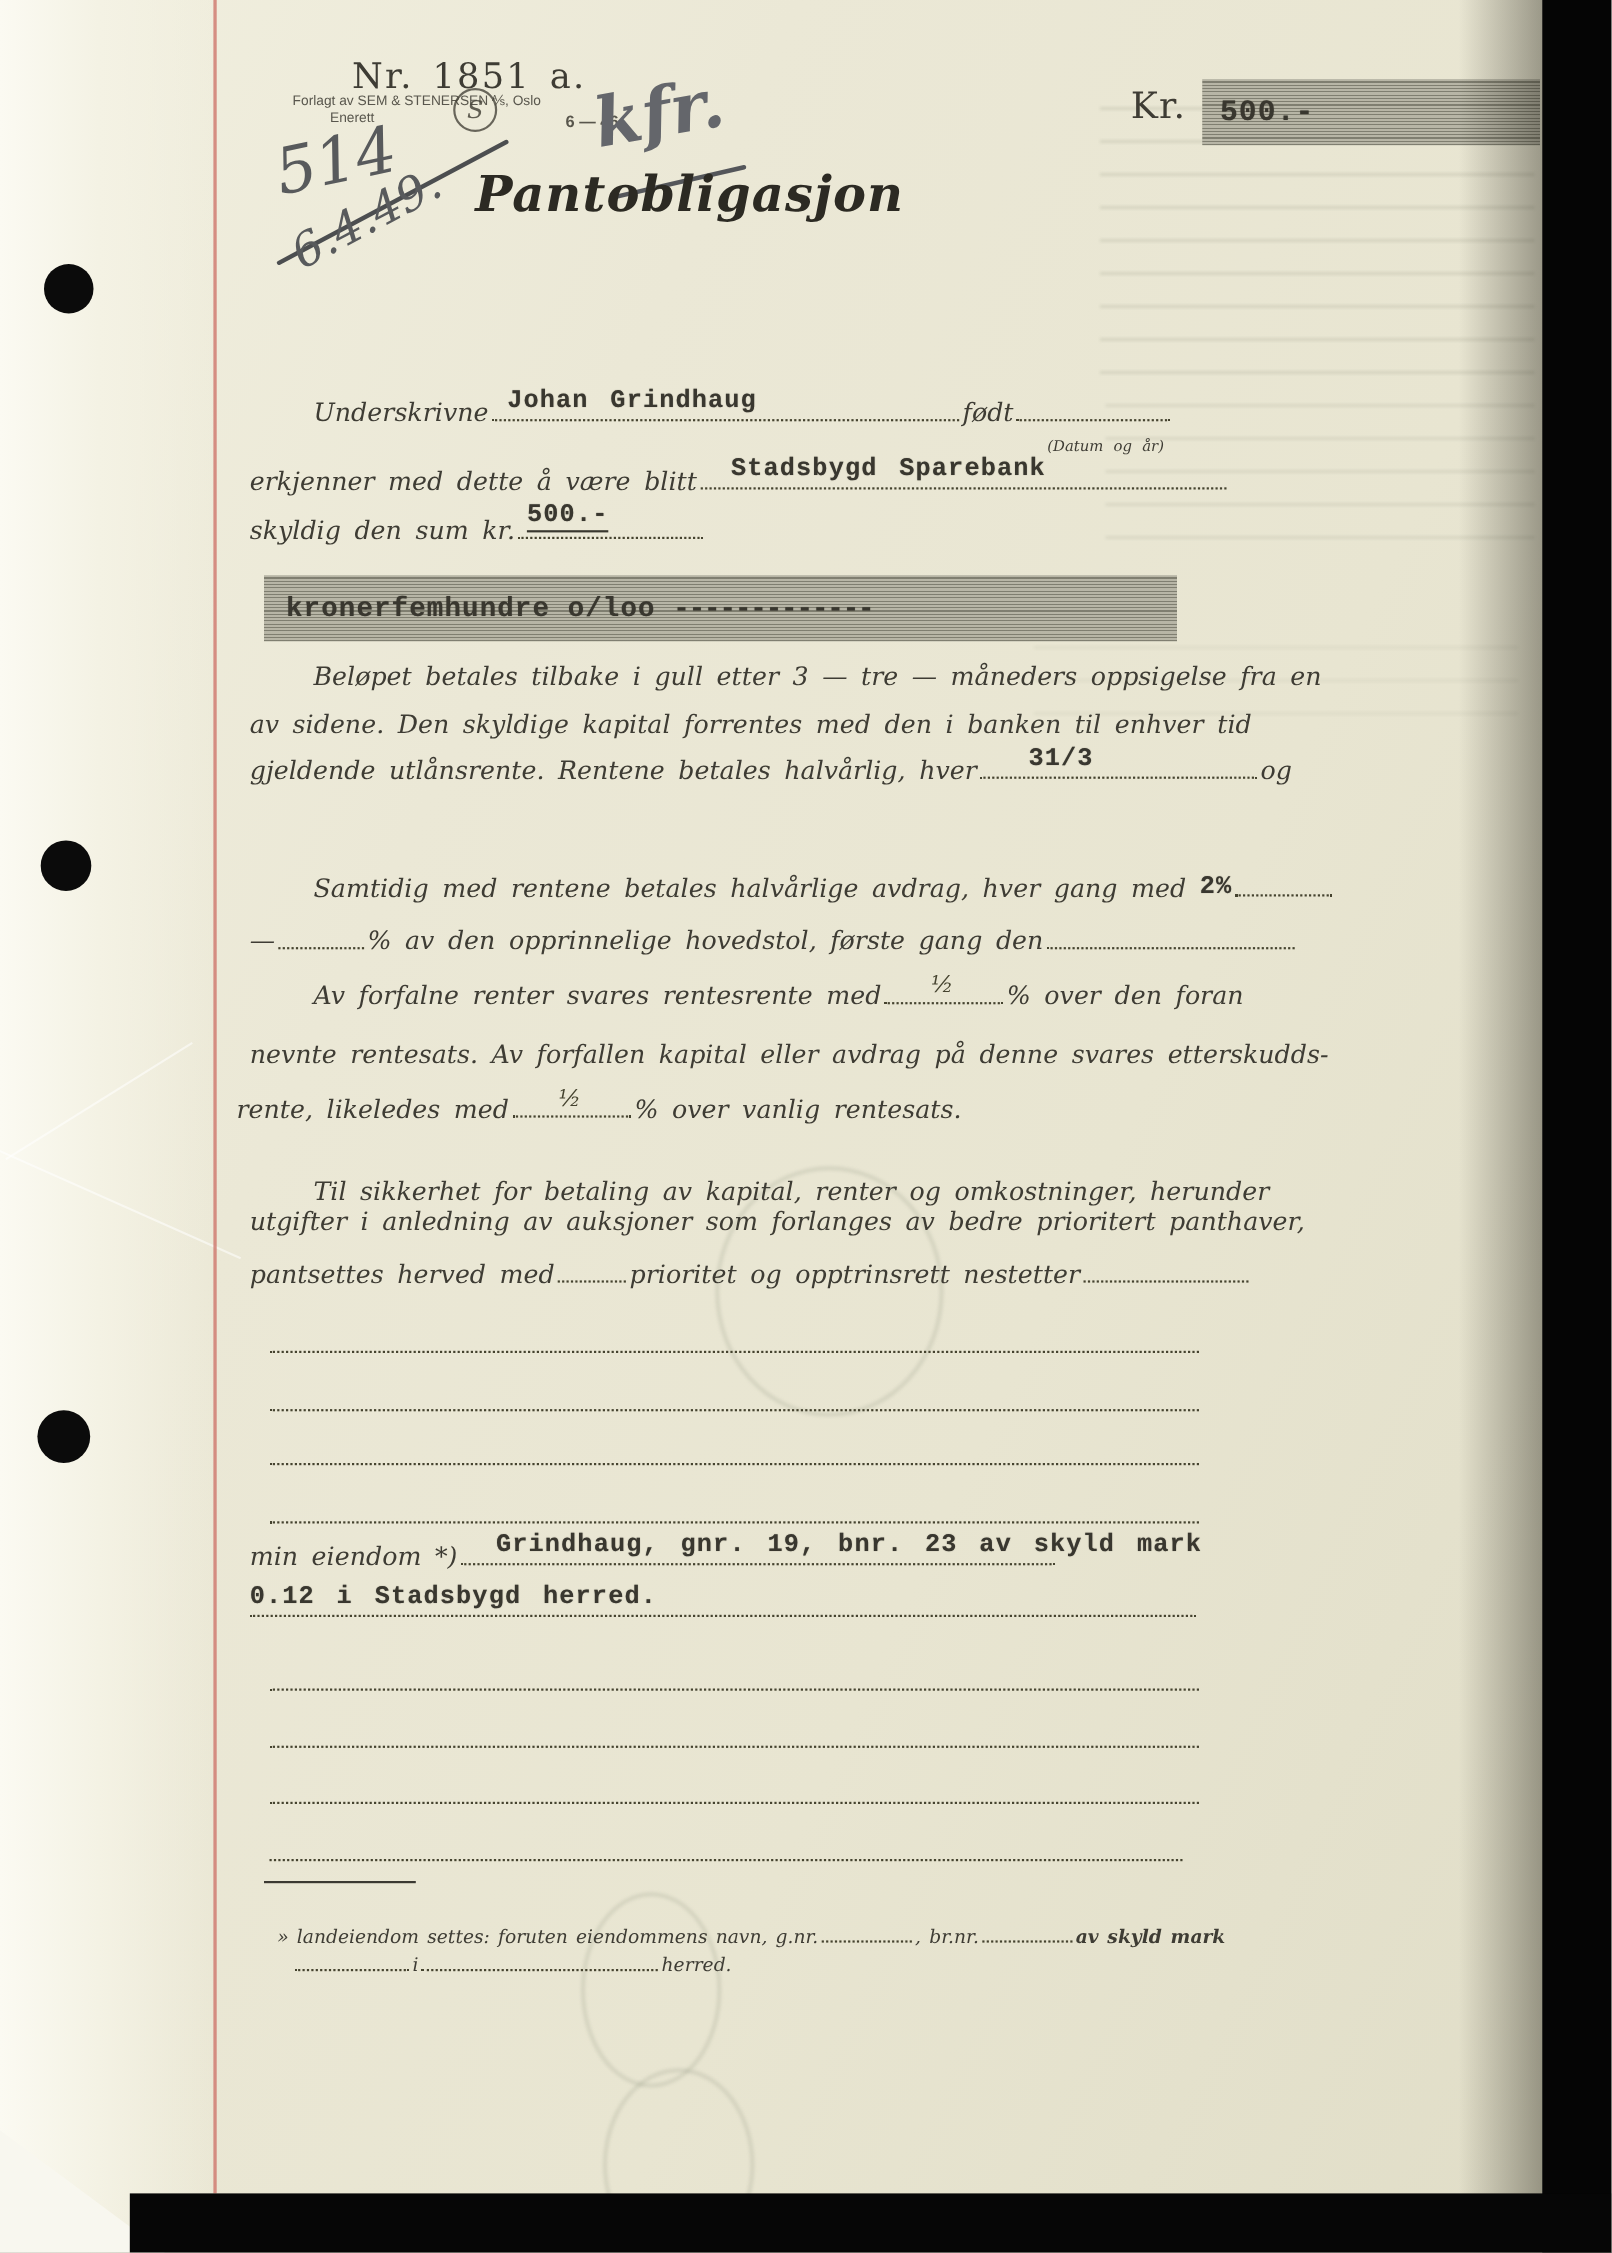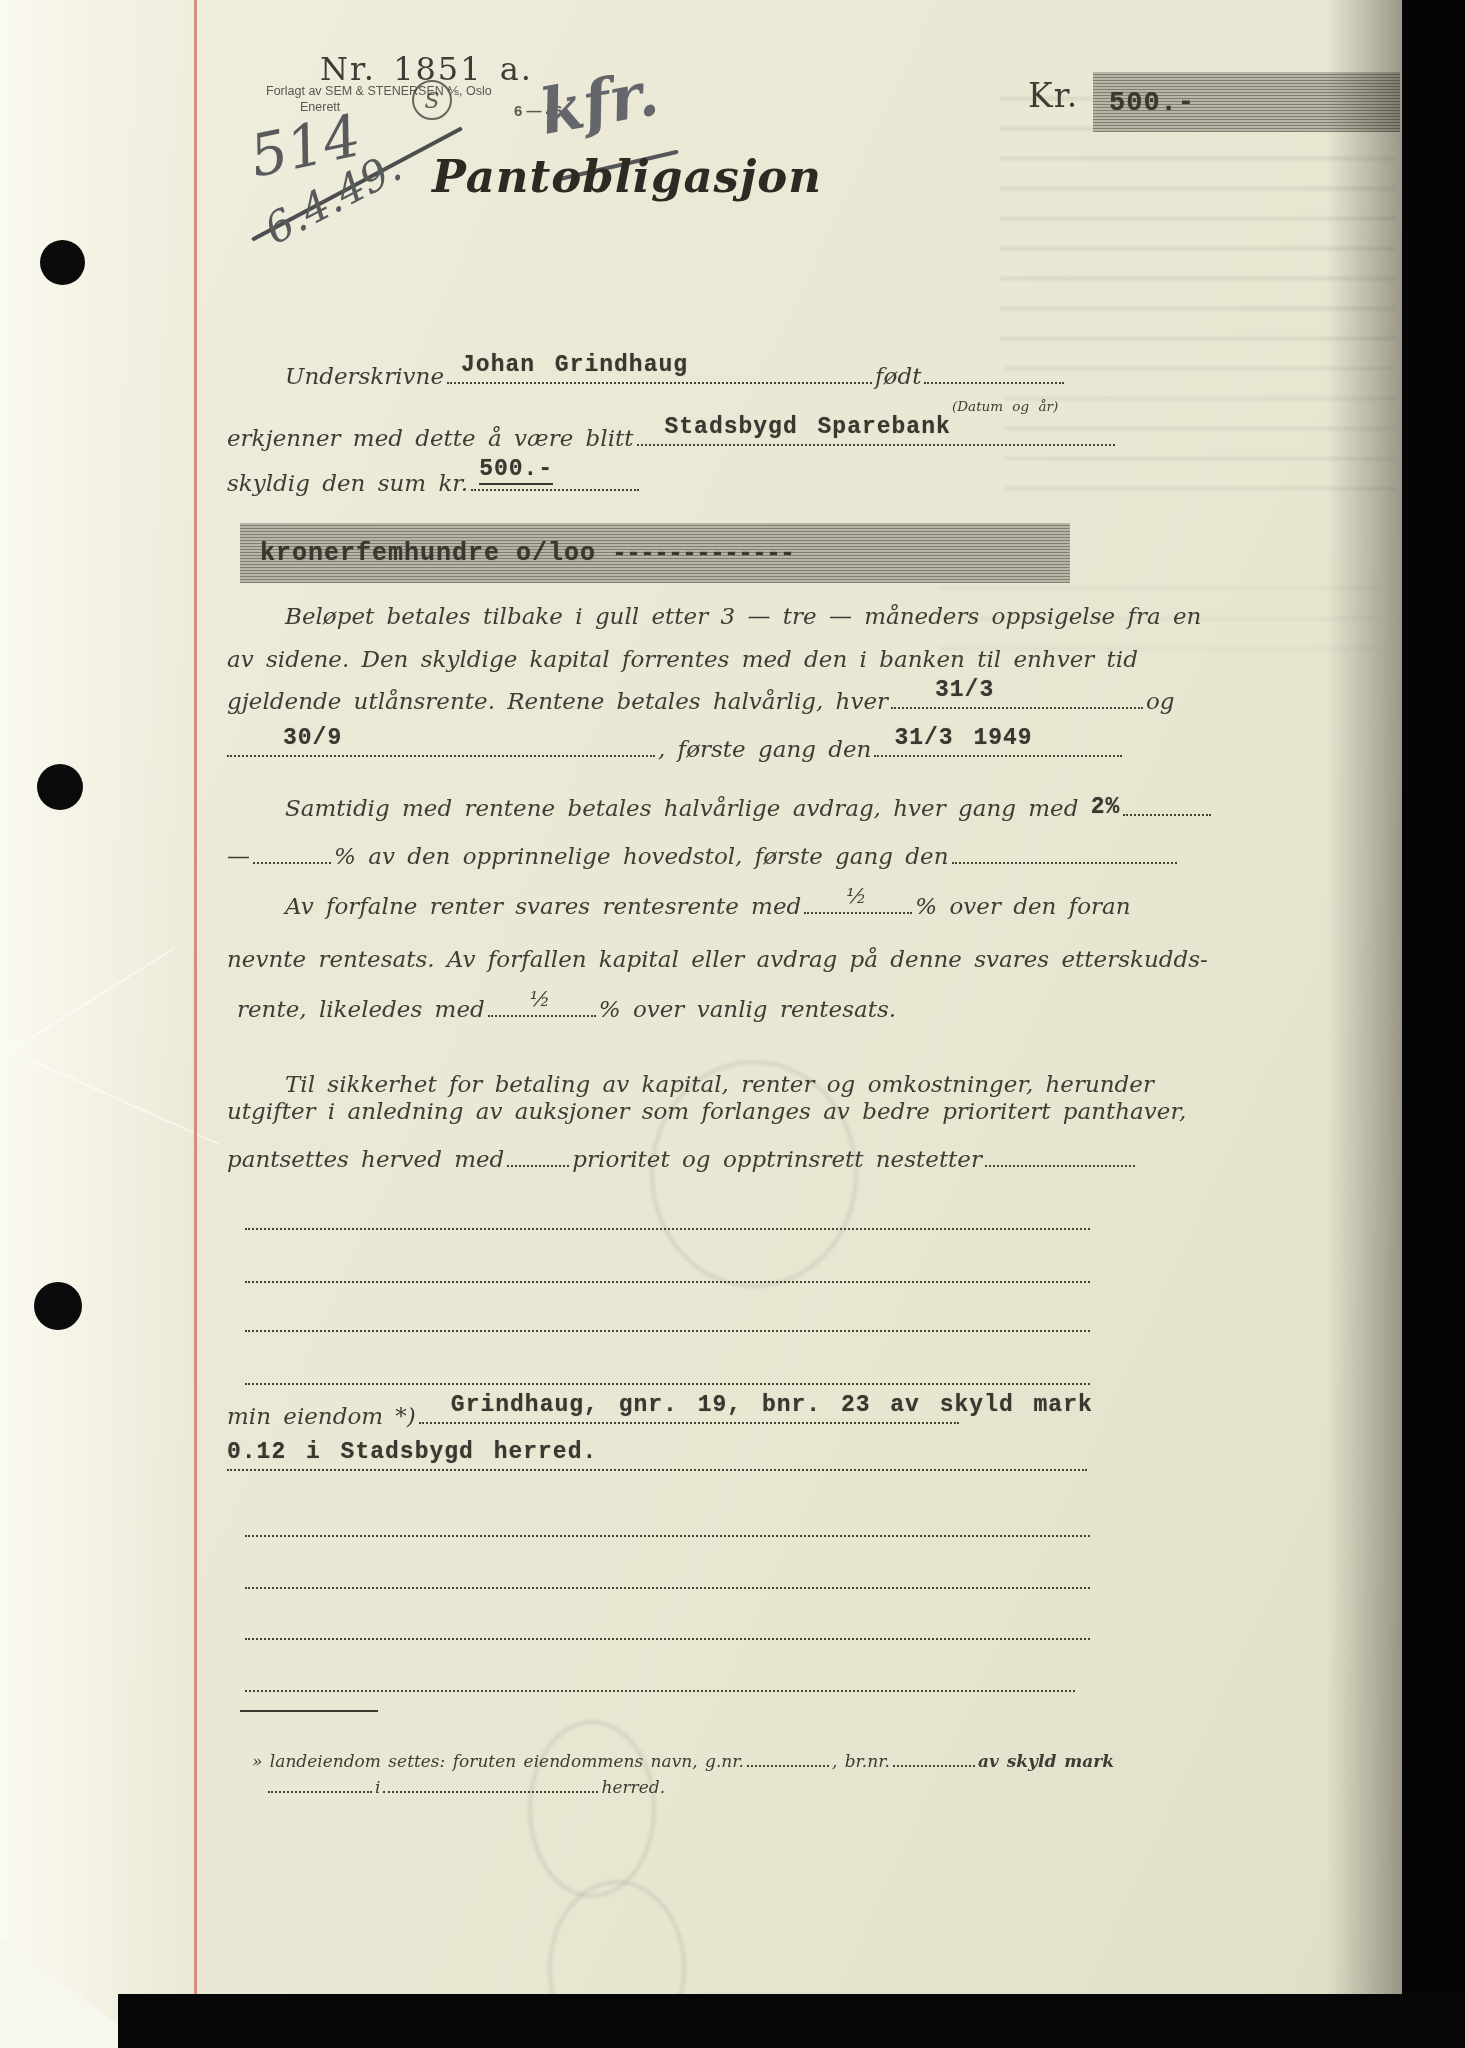--- a/index.html
+++ b/index.html
@@ -100,36 +100,33 @@
 
   <div class="band" style="left:240px;top:523px;width:830px;height:60px;">
     <span class="typed" style="position:absolute;left:20px;top:16px;font-size:25px;"><span>kronerfemhundre o/loo</span> <span style="letter-spacing:-1px;">-------------</span></span>
   </div>
 
   <div class="printed" style="left:285px;top:603px;">Beløpet betales tilbake i gull etter 3 — tre — måneders oppsigelse fra en</div>
   <div class="printed" style="left:227px;top:646px;">av sidene.  Den skyldige kapital forrentes med den i banken til enhver tid</div>
   <div class="printed" style="left:227px;top:688px;">
     <span>gjeldende utlånsrente.  Rentene betales halvårlig, hver</span><span class="dots rel" style="width:252px;"><span class="typed over" style="left:44px;">31/3</span></span><span>og</span>
   </div>
-  <div class="printed" style="left:227px;top:736px;">
-    <span class="dots rel" style="width:428px;margin-left:0;"><span class="typed over" style="left:56px;">30/9</span></span><span>, første gang den</span><span class="dots rel" style="width:248px;"><span class="typed over" style="left:20px;">31/3 1949</span></span>
-  </div>
 
   <div class="printed" style="left:285px;top:795px;">
     <span>Samtidig med rentene betales halvårlige avdrag, hver gang med</span> <span class="typed" style="position:relative;top:-3px;">2%</span><span class="dots" style="width:88px;"></span>
   </div>
   <div class="printed" style="left:227px;top:843px;">
     <span>—</span><span class="dots" style="width:78px;"></span><span>% av den opprinnelige hovedstol, første gang den</span><span class="dots" style="width:225px;"></span>
   </div>
 
   <div class="printed" style="left:285px;top:893px;">
     <span>Av forfalne renter svares rentesrente med</span><span class="dots rel" style="width:108px;"><span class="over" style="left:42px;font-size:21px;color:#45432f;">½</span></span><span>% over den foran</span>
   </div>
   <div class="printed" style="left:227px;top:946px;">nevnte rentesats.  Av forfallen kapital eller avdrag på denne svares etterskudds-</div>
-  <div class="printed" style="left:237px;top:996px;">
+  <div class="printed" style="left:215px;top:996px;">
     <span>rente, likeledes med</span><span class="dots rel" style="width:108px;"><span class="over" style="left:42px;font-size:21px;color:#45432f;">½</span></span><span>% over vanlig rentesats.</span>
   </div>
 
   <div class="printed" style="left:285px;top:1048px;margin-top:23px;">Til sikkerhet for betaling av kapital, renter og omkostninger, herunder</div>
   <div class="printed" style="left:227px;top:1098px;">utgifter i anledning av auksjoner som forlanges av bedre prioritert panthaver,</div>
   <div class="printed" style="left:227px;top:1146px;">
     <span>pantsettes herved med</span><span class="dots" style="width:62px;"></span><span>prioritet og opptrinsrett nestetter</span><span class="dots" style="width:150px;"></span>
   </div>
 
   <div class="dotrow" style="left:245px;top:1224px;width:845px;"></div>

